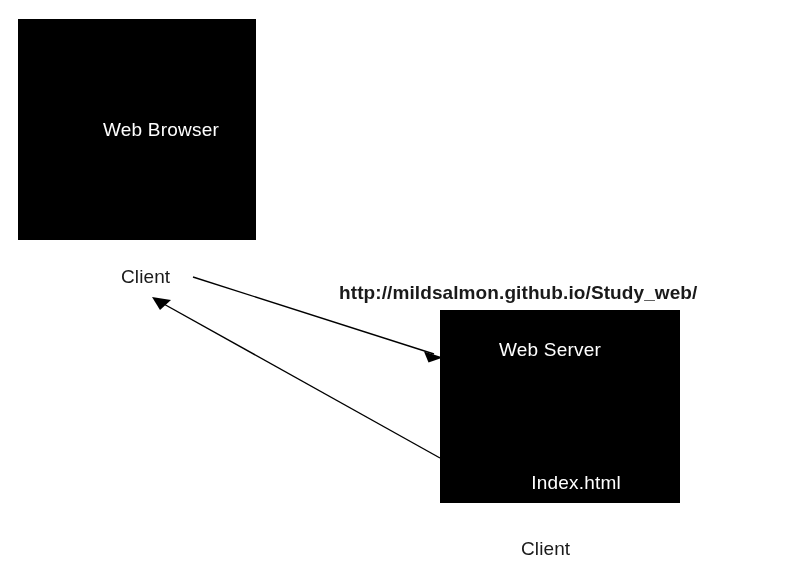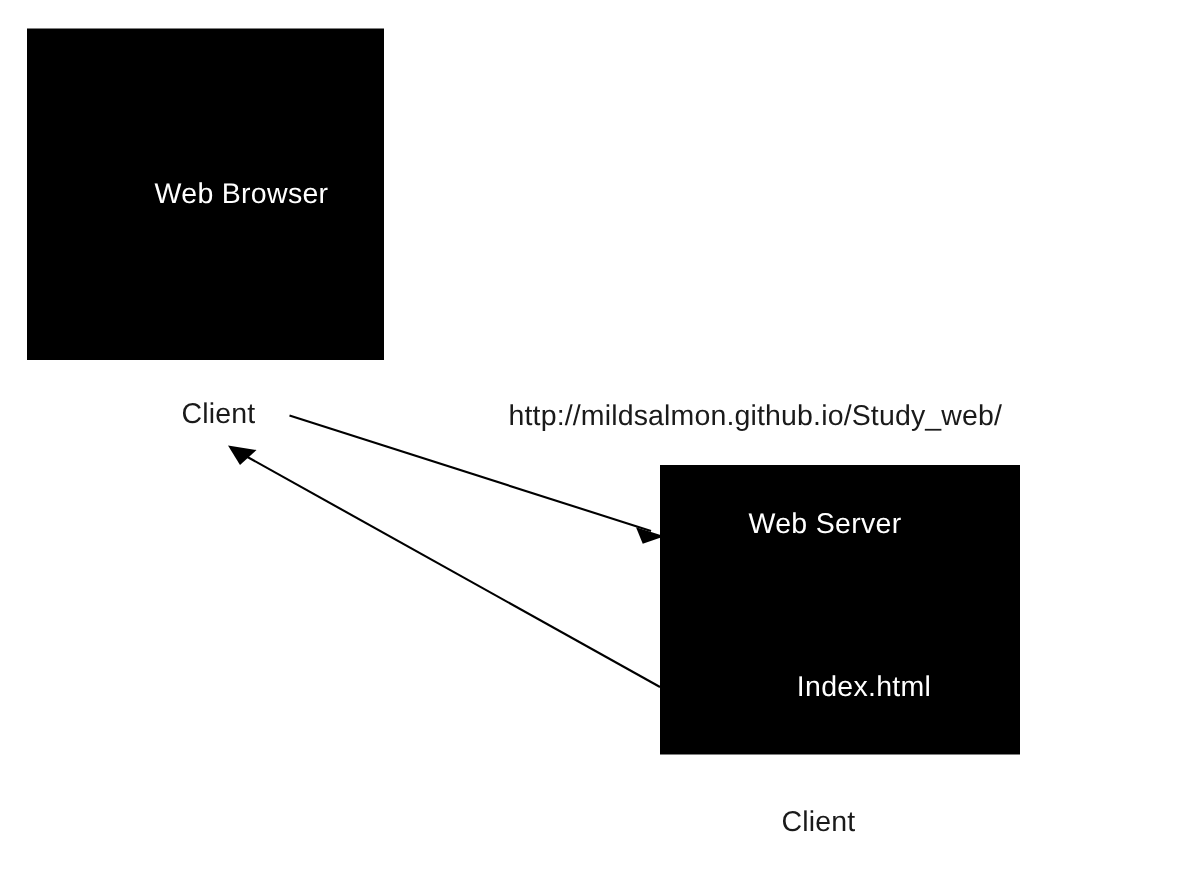--- a/index.html
+++ b/index.html
@@ -56,31 +56,32 @@
     width: 240px;
     height: 193px;
   }
   #server-box-label {
     left: 440px;
     top: 339px;
     width: 220px;
   }
   #server-file-label {
     left: 440px;
-    top: 448px;
+    top: 472px;
     width: 272px;
     text-align: center;
   }
   #client-label {
     left: 121px;
     top: 266px;
   }
   #url-label {
     left: 339px;
-    top: 267px;
+    top: 282px;
+    font-weight: bold;
   }
   #github-label {
     left: 521px;
     top: 538px;
   }
   #arrows {
     position: absolute;
     left: 0;
     top: 0;
     width: 785px;

